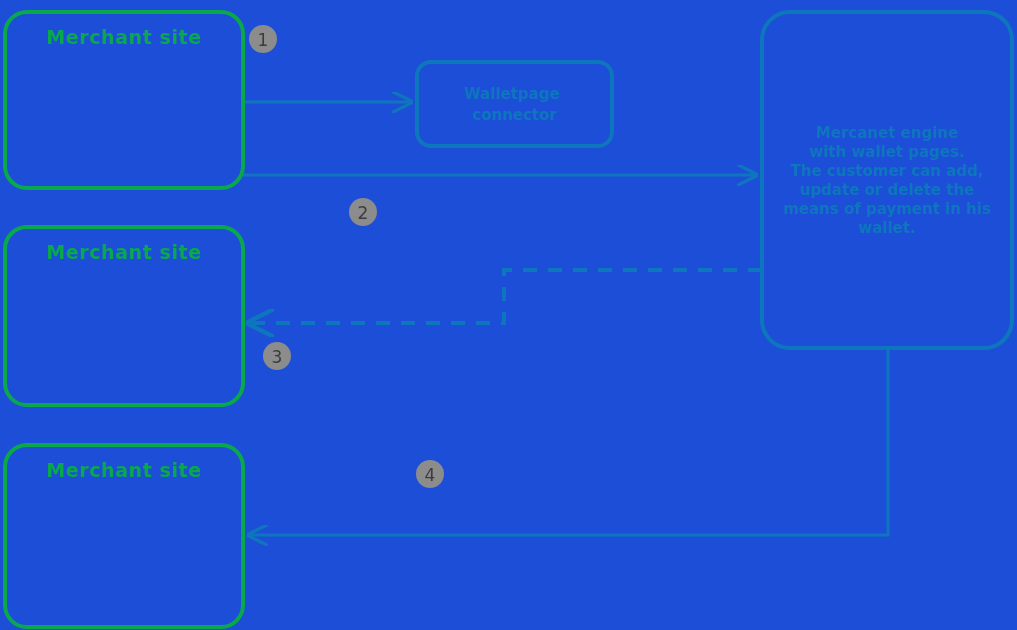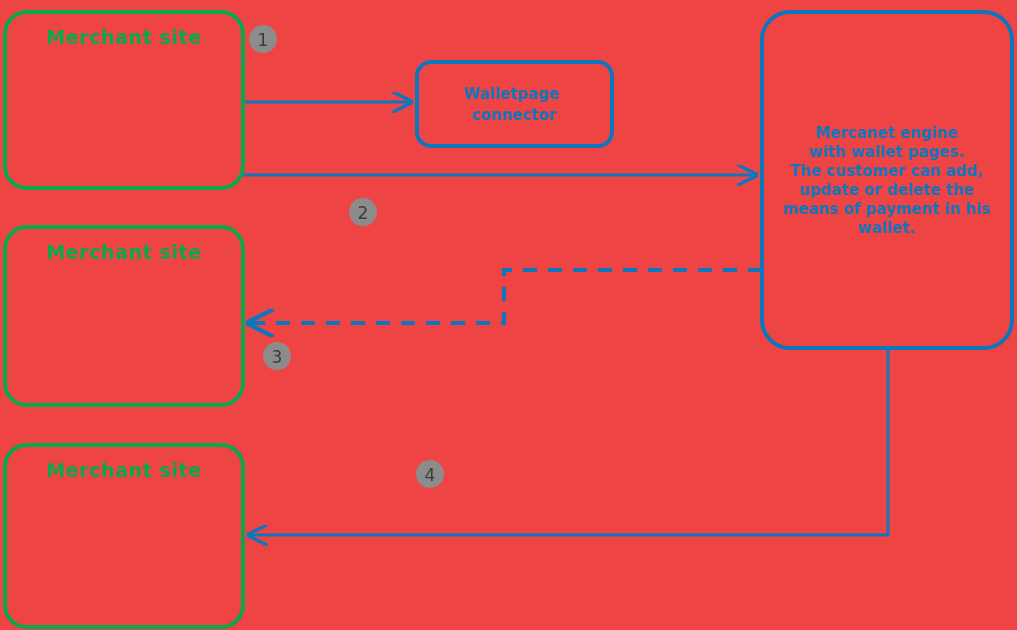--- a/index.html
+++ b/index.html
@@ -4,21 +4,21 @@
 <style>
   html, body {
     margin: 0;
     padding: 0;
     background: #000000;
   }
   #diagram-root {
     position: relative;
     width: 1017px;
     height: 630px;
-    background: #ef4444;
+    background: #1d4ed8;
     overflow: hidden;
     font-family: "DejaVu Sans", sans-serif;
   }
   #diagram-svg {
     position: absolute;
     top: 0;
     left: 0;
     width: 1017px;
     height: 630px;
   }

